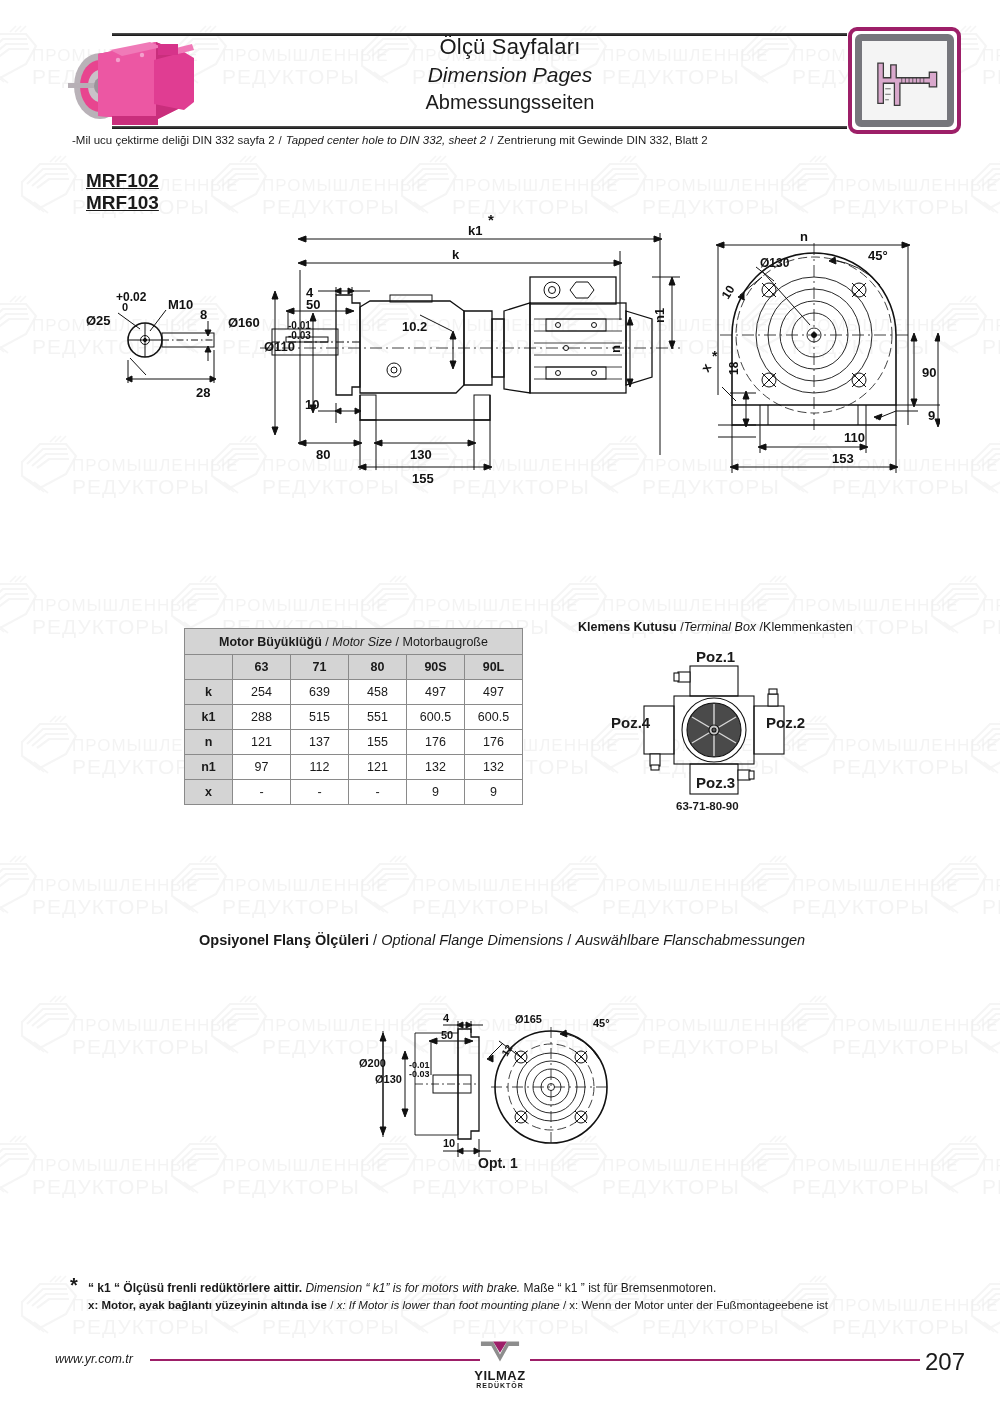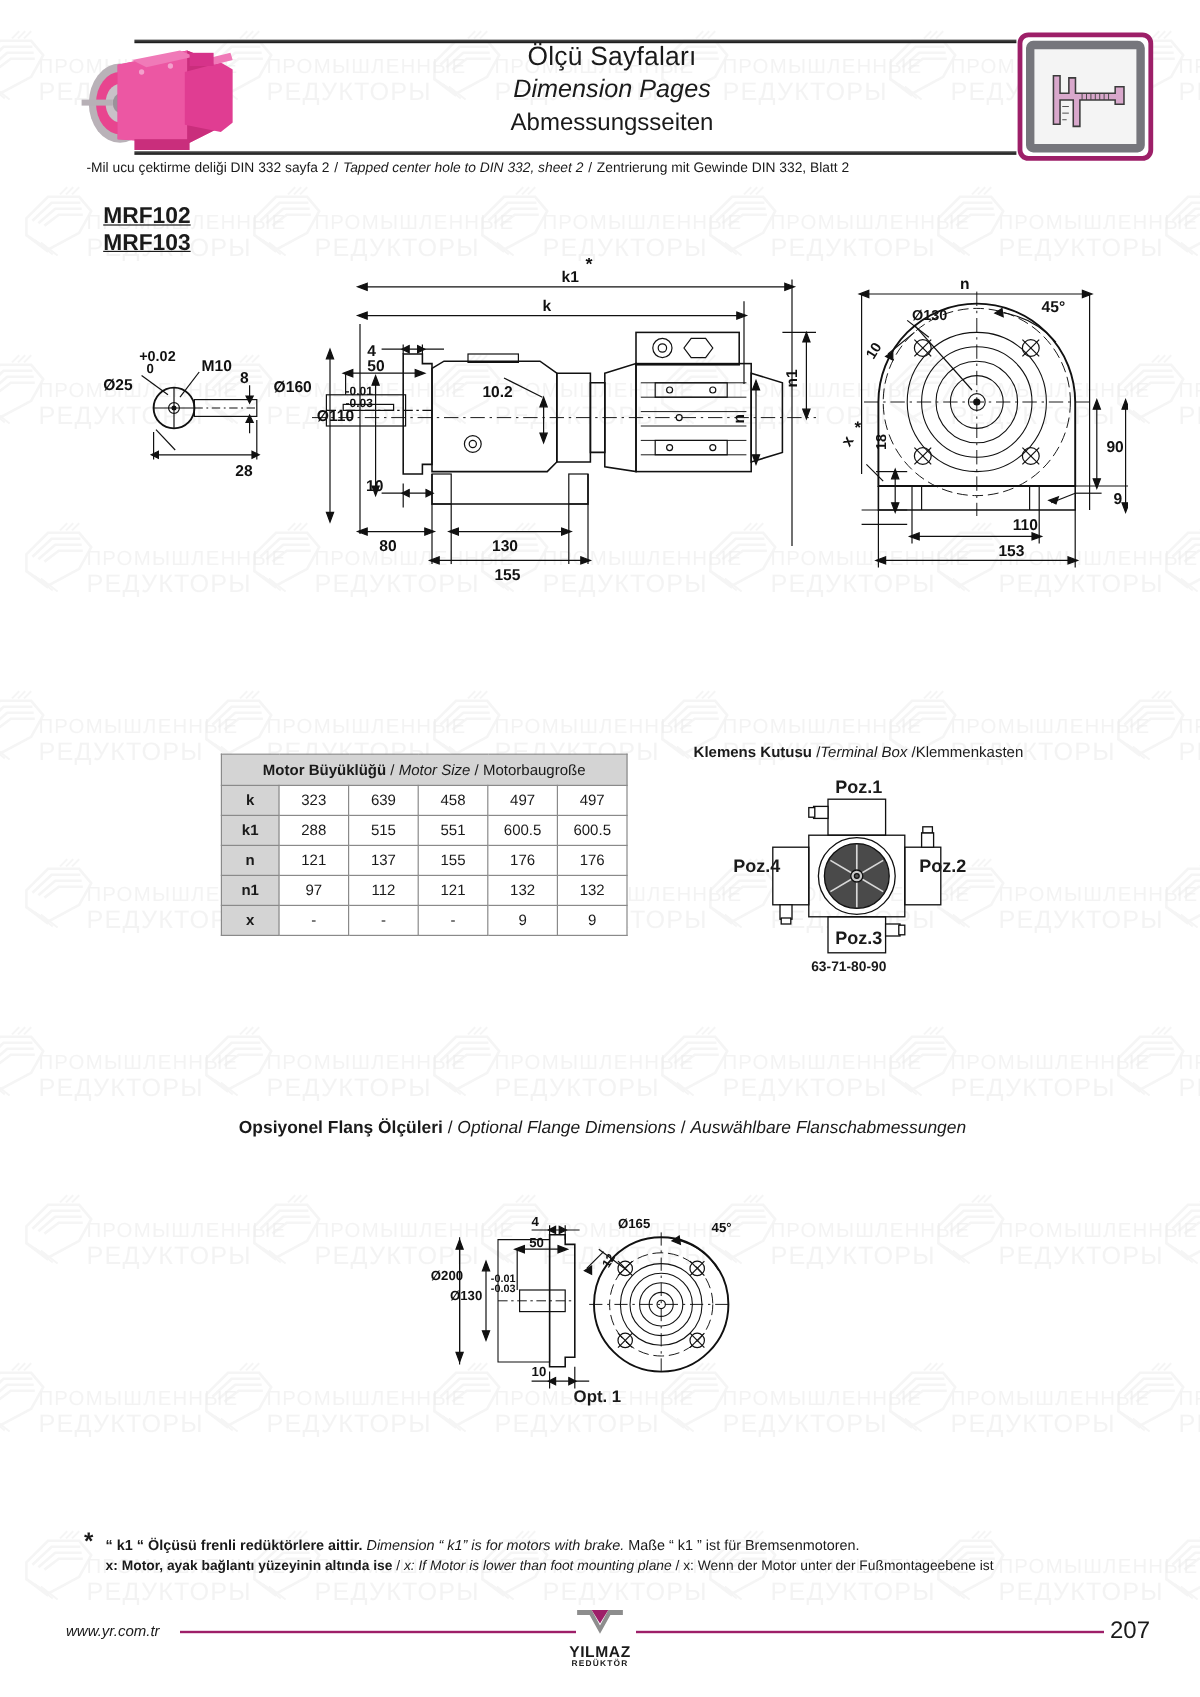--- a/index.html
+++ b/index.html
@@ -85,21 +85,21 @@
   .n2{font-size:11.5px;line-height:17px;padding-left:18px;}
   .n1 b,.n2 b{font-weight:bold;}
   .n1 i,.n2 i{font-style:italic;}
 
   
   .footer{position:absolute;left:0;top:1352px;width:1000px;height:60px;z-index:2;}
   .url{position:absolute;left:55px;top:0;font-size:12.5px;font-style:italic;}
   .fline{position:absolute;height:2px;background:#9d1f68;top:7px;}
   .fline.l{left:150px;width:330px;}
   .fline.r{left:530px;width:390px;}
-  .pgno{position:absolute;left:925px;top:-4px;font-size:20px;}
+  .pgno{position:absolute;left:925px;top:-4px;font-size:24px;}
   .logo{position:absolute;left:455px;top:-12px;width:90px;height:48px;text-align:center;}
   .logo .nm{font-size:13px;font-weight:bold;letter-spacing:.5px;line-height:13px;margin-top:1px;}
   .logo .sb{font-size:7px;font-weight:bold;letter-spacing:1px;}
 </style>
 </head>
 <body>
 
 <div class="page">
 
   <div class="wm-layer" id="wm-layer">
@@ -1640,23 +1640,31 @@
       <tbody id="tbl-body">
         <tr>
             <td class="title-cell" colspan="6">
           <b>Motor Büyüklüğü</b>
           <span>/</span>
           <i>Motor Size</i>
           <span>/</span>
           <span>Motorbaugroße</span>
         </td>
           </tr>
+      <tr class="hdr-row">
+            <td style="width: 48px;"></td>
+            <td style="width: 58px;">63</td>
+            <td style="width: 58px;">71</td>
+            <td style="width: 58px;">80</td>
+            <td style="width: 58px;">90S</td>
+            <td style="width: 58px;">90L</td>
+          </tr>
           <tr>
             <td class="rowlab">k</td>
-            <td class="val">323</td>
+            <td class="val">254</td>
             <td class="val">639</td>
             <td class="val">458</td>
             <td class="val">497</td>
             <td class="val">497</td>
           </tr>
           <tr>
             <td class="rowlab">k1</td>
             <td class="val">288</td>
             <td class="val">515</td>
             <td class="val">551</td>

